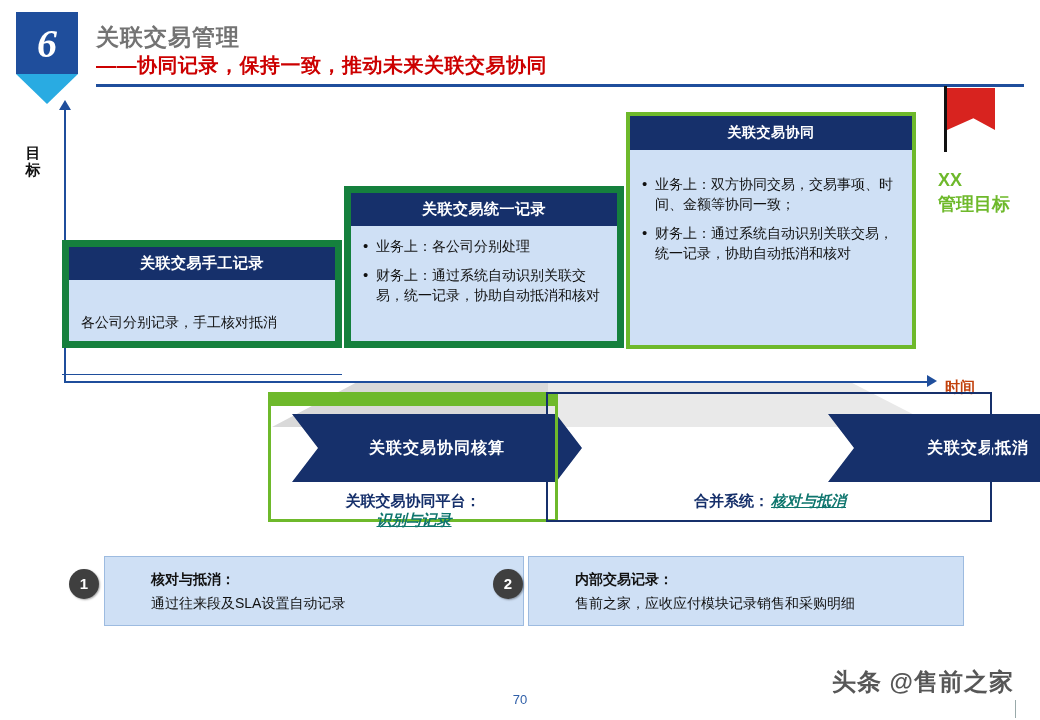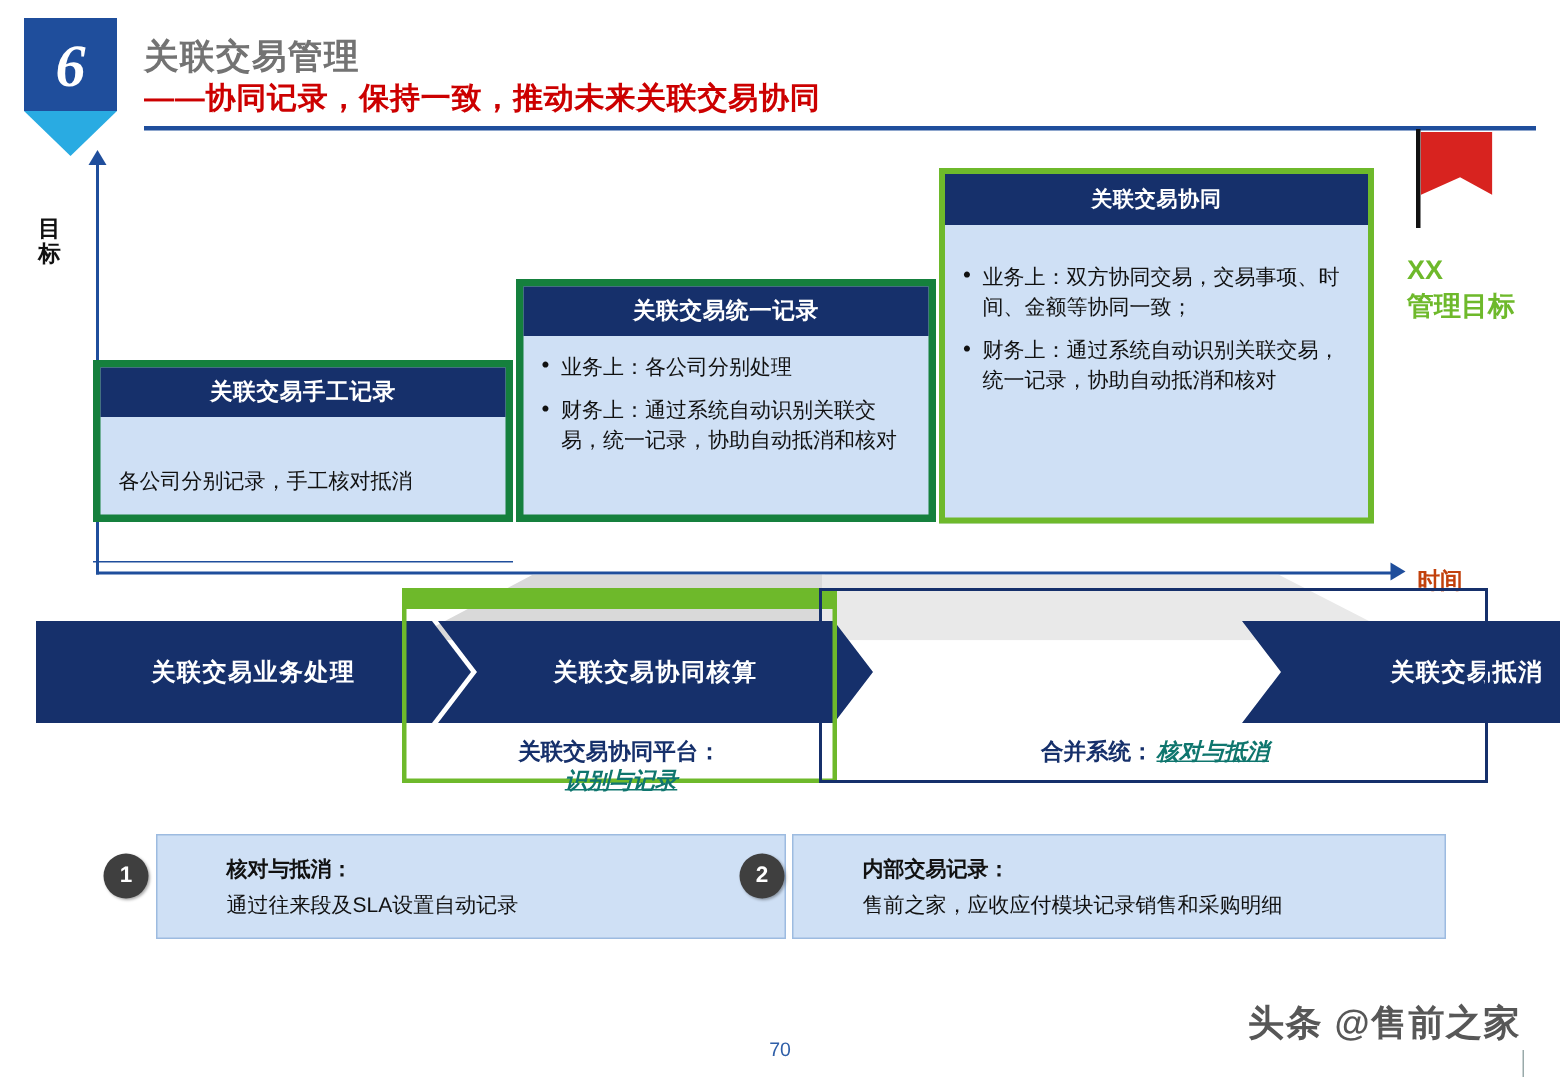--- a/index.html
+++ b/index.html
@@ -54,21 +54,21 @@
   }
   .label-y{
     position:absolute;left:24px;top:144px;width:18px;
     font-size:15px;font-weight:bold;color:#111;line-height:17px;text-align:center;
   }
   .label-x{
     position:absolute;left:945px;top:378px;font-size:15px;font-weight:bold;color:#c2410c;
   }
 
   
-  .card{position:absolute;background:#cfe0f5;border:5px solid #15803d;box-sizing:border-box;}
+  .card{position:absolute;background:#cfe0f5;border:7px solid #15803d;box-sizing:border-box;}
   .card-head{
     background:#16306b;color:#ffffff;font-size:15px;font-weight:bold;
     text-align:center;padding:7px 0;letter-spacing:0.5px;
   }
   .card-body{padding:10px 12px 8px 12px;font-size:14px;line-height:20px;color:#111;}
   .bullet-row{display:flex;margin-bottom:9px;}
   .bullet-dot{width:13px;flex:0 0 13px;font-size:15px;line-height:19px;}
   .bullet-text{flex:1;}
 
   #card1{left:62px;top:240px;width:280px;height:108px;}
@@ -221,21 +221,20 @@
   <div class="goal-text">
     <div>XX</div>
     <div>管理目标</div>
   </div>
 
   <div class="funnel-left"></div>
   <div class="funnel-right"></div>
 
   <div class="chev-hl"></div>
   <div class="chev-wrap">
-    <div class="chev chev-first">关联交易业务处理</div>
     <div class="chev chev-mid" id="chev2">关联交易协同核算</div>
     <div class="chev chev-last" id="chev4">关联交易抵消</div>
   </div>
   <div class="chev2-outline"></div>
   <div class="chev34-outline"></div>
 
   <div class="cap" id="cap-left">
     <span>关联交易协同平台：</span>
     <em>识别与记录</em>
   </div>

